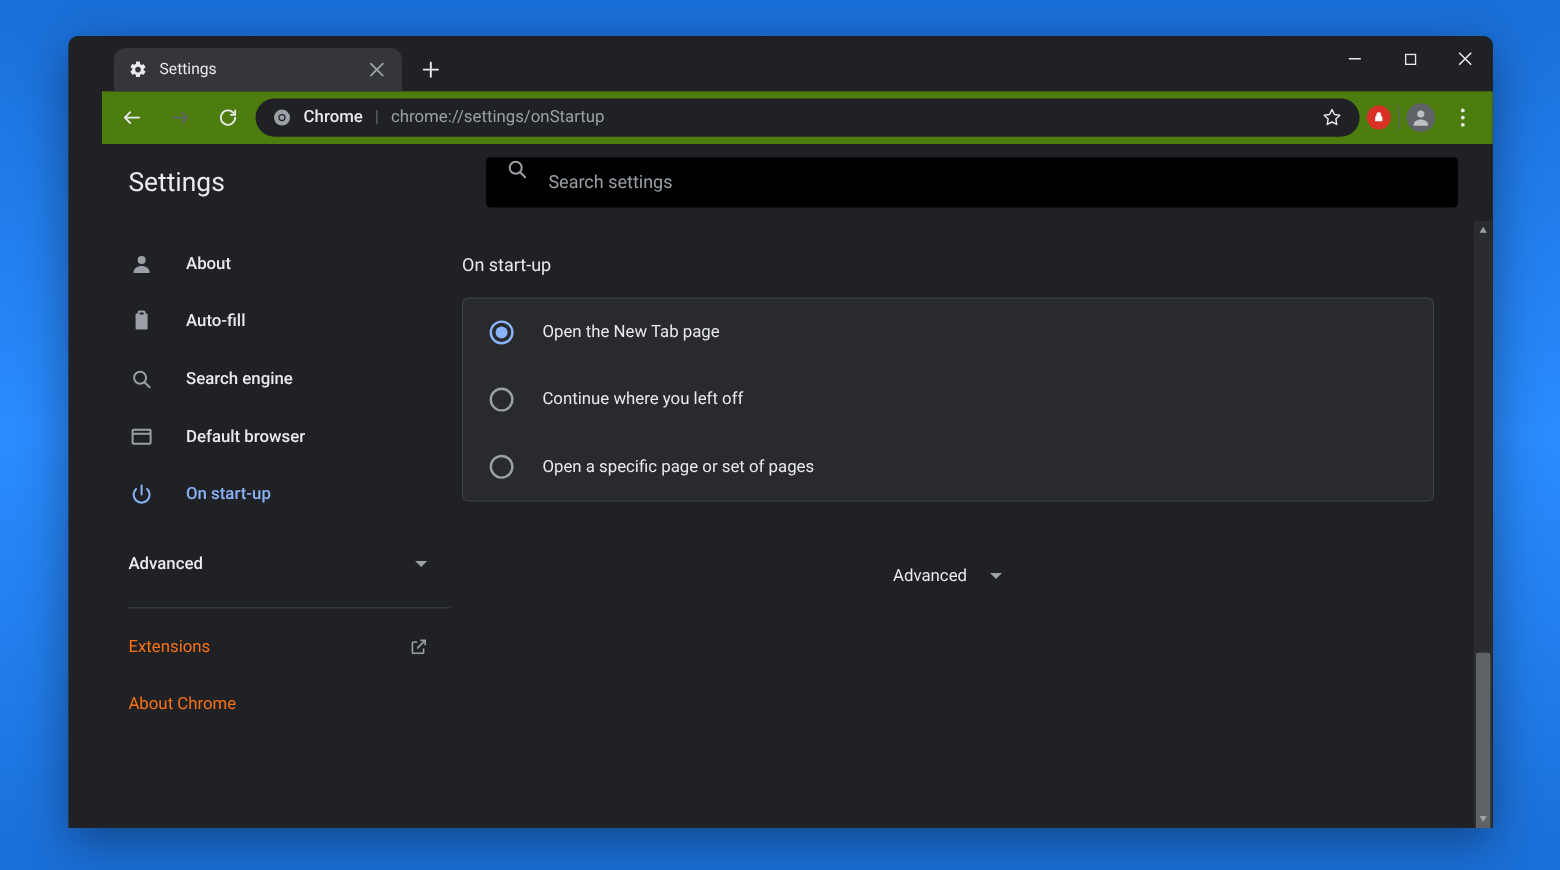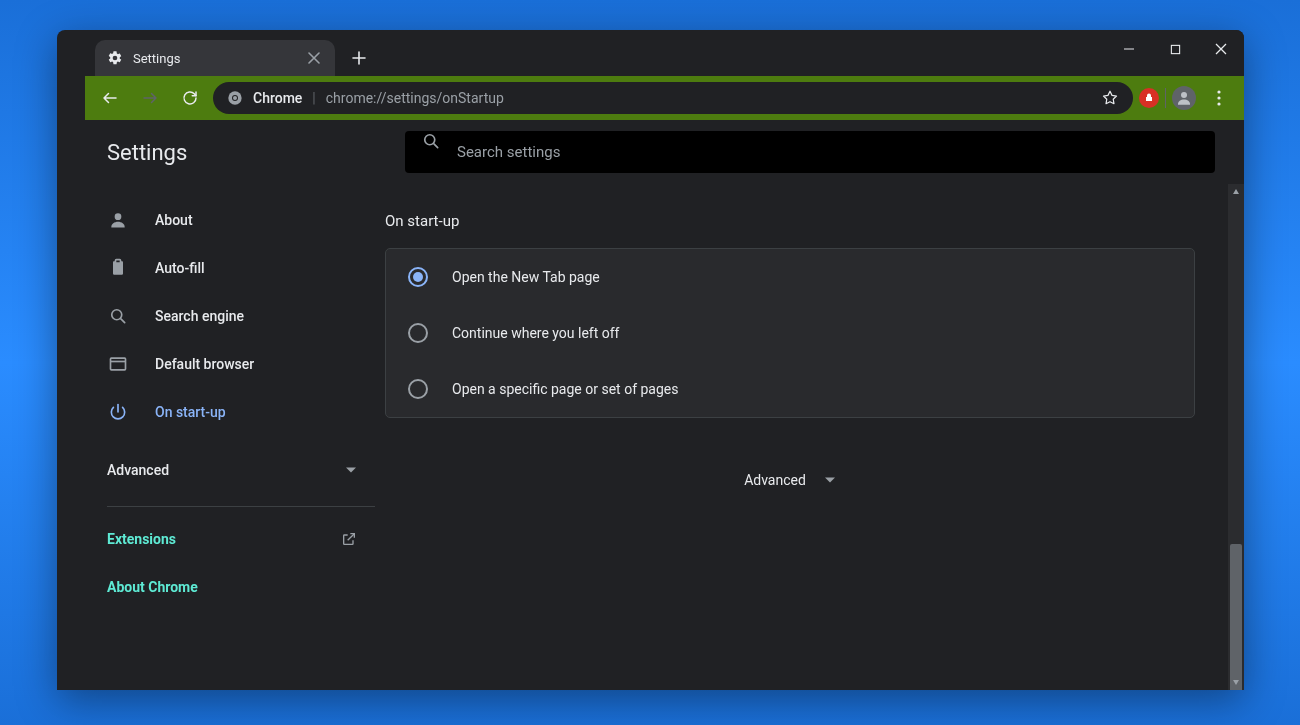--- a/index.html
+++ b/index.html
@@ -132,21 +132,21 @@
   .side-item.active { color:#8ab4f8; }
   .side-item .icon { width:22px; height:22px; display:flex; align-items:center; justify-content:center;}
   .side-adv {
     height:48px; display:flex; align-items:center; justify-content:space-between;
     padding:0 28px 0 22px; color:#e8eaed; font-size:14px; font-weight:500;
     margin-top:10px;
   }
   .side-divider { height:1px; background:#3c4043; margin:12px 10px 8px 22px;}
   .side-link {
     height:48px; display:flex; align-items:center; justify-content:space-between;
-    padding:0 28px 0 22px; color:#5eead4; font-size:14px; font-weight:700;
+    padding:0 28px 0 22px; color:#f97316; font-size:14px; font-weight:400;
   }
   .main {
     flex:1; padding: 28px 0 0 0;
   }
   .section-title {
     color:#e8eaed; font-size:15px; font-weight:400;
     margin-bottom:18px;
   }
   .card {
     width:810px;

